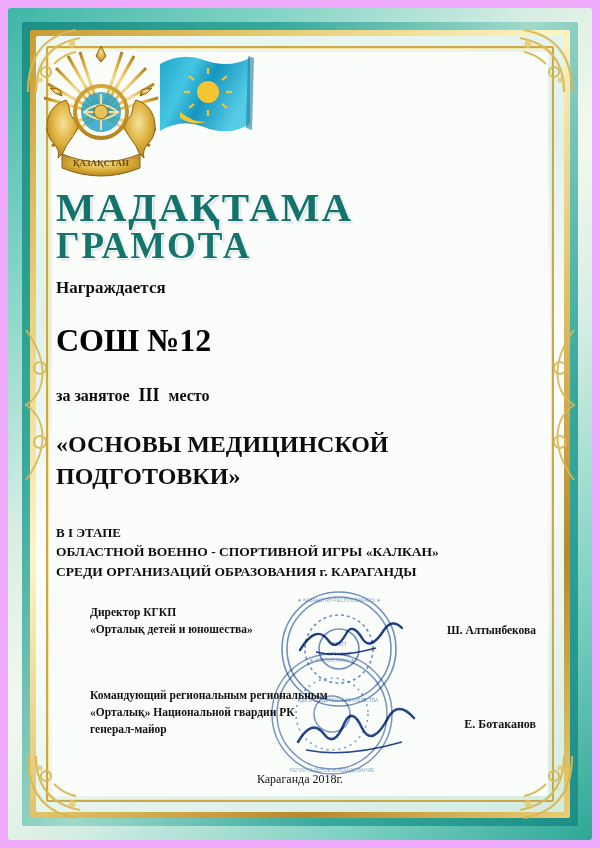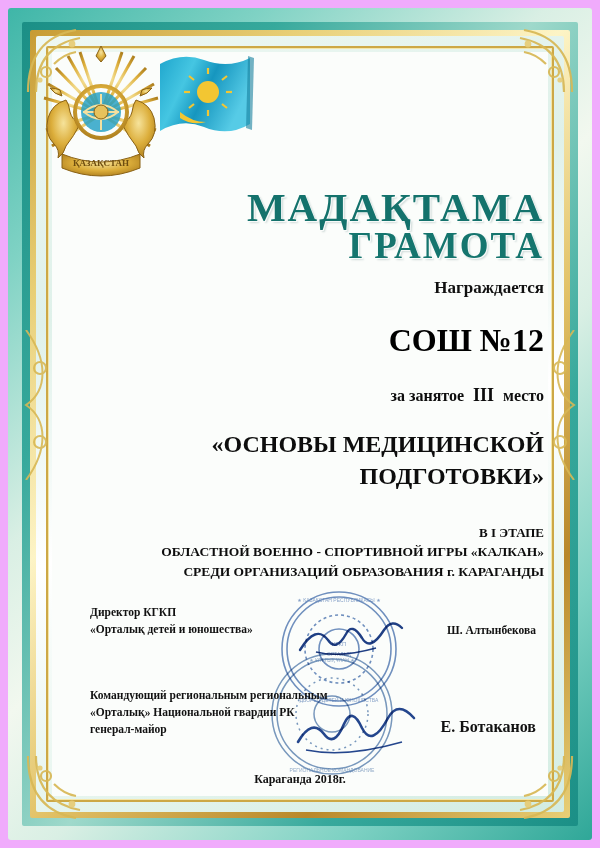--- a/index.html
+++ b/index.html
@@ -97,21 +97,21 @@
     width: 130px;
     height: 120px;
   }
 
   
   .content {
     position: absolute;
     left: 56px;
     right: 56px;
     top: 186px;
-    text-align: right;
+    text-align: left;
   }
   .title-kz {
     font-size: 41px;
     font-weight: bold;
     color: #14726c;
     letter-spacing: 2px;
     line-height: 1.05;
     text-shadow: 1px 1px 0 rgba(255,255,255,.8), 2px 2px 2px rgba(0,60,60,.18);
   }
   .title-ru {
@@ -191,30 +191,30 @@
     font-weight: bold;
     font-size: 11.5px;
     white-space: nowrap;
   }
   .sign-group-2 { margin-top: 48px; }
   .sign-name-2 {
     position: absolute;
     right: 0;
     top: 28px;
     font-weight: bold;
-    font-size: 16px;
+    font-size: 12px;
     white-space: nowrap;
   }
   .city-date {
     position: absolute;
     left: 0; right: 0;
     top: 772px;
     text-align: center;
     font-size: 12px;
-    font-weight: bold;
+    font-weight: normal;
     color: #111;
   }
 
   
   .stamp {
     position: absolute;
     pointer-events: none;
     mix-blend-mode: multiply;
     opacity: .82;
   }

